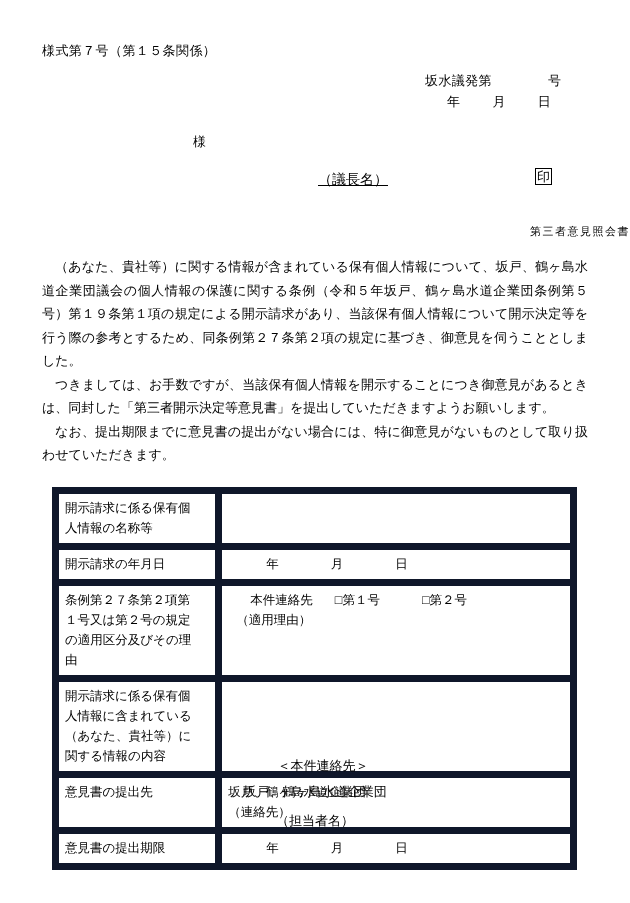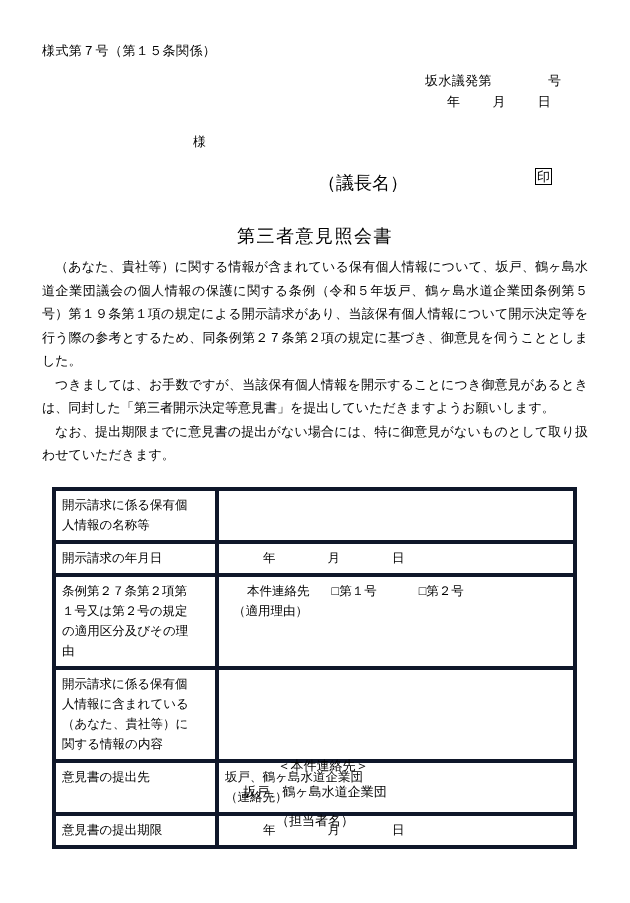--- a/index.html
+++ b/index.html
@@ -55,39 +55,40 @@
   .addressee {
     position: absolute;
     top: 133px;
     left: 193px;
     font-size: 13px;
   }
   .issuer {
     position: absolute;
     top: 171px;
     left: 318px;
-    font-size: 18px;
+    font-size: 14px;
+    text-decoration: underline;
   }
   .seal {
     position: absolute;
     top: 168px;
     left: 535px;
     font-size: 13px;
     border: 1px solid #000;
     padding: 0 1px;
     line-height: 15px;
     height: 15px;
   }
   .title {
     position: absolute;
     top: 224px;
     left: 0;
     width: 630px;
-    text-align: center;
-    font-size: 18px;
+    text-align: right;
+    font-size: 11px;
     letter-spacing: 1.5px;
   }
   .body-text {
     position: absolute;
     top: 255px;
     left: 42px;
     width: 546px;
     font-size: 13px;
     line-height: 23.5px;
     text-align: justify;
@@ -99,21 +100,21 @@
   }
   table.main {
     position: absolute;
     top: 487px;
     left: 52px;
     width: 525px;
     border-collapse: collapse;
     font-size: 12.5px;
   }
   table.main td {
-    border: 4px solid #0f172a;
+    border: 7px solid #0f172a;
     padding: 4px 23px 5px 6px;
     vertical-align: top;
     line-height: 20px;
   }
   td.label {
     width: 148px;
   }
   td.value {
     width: 365px;
   }

